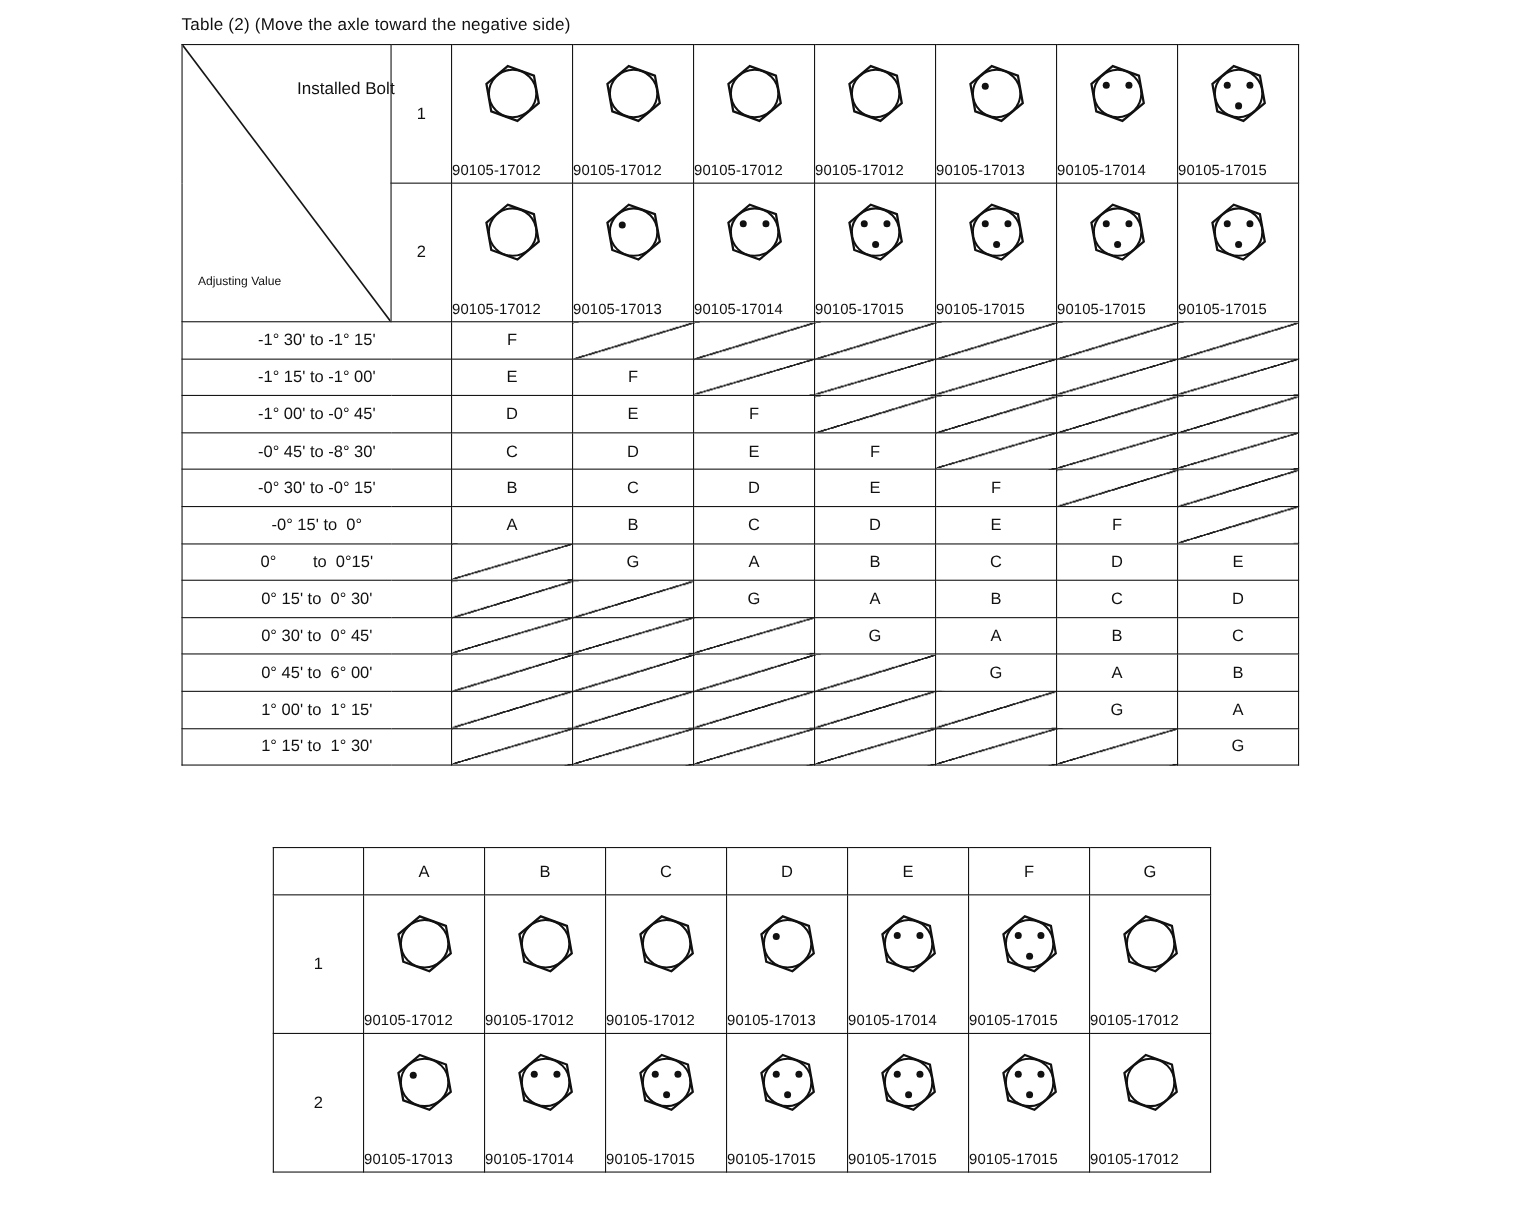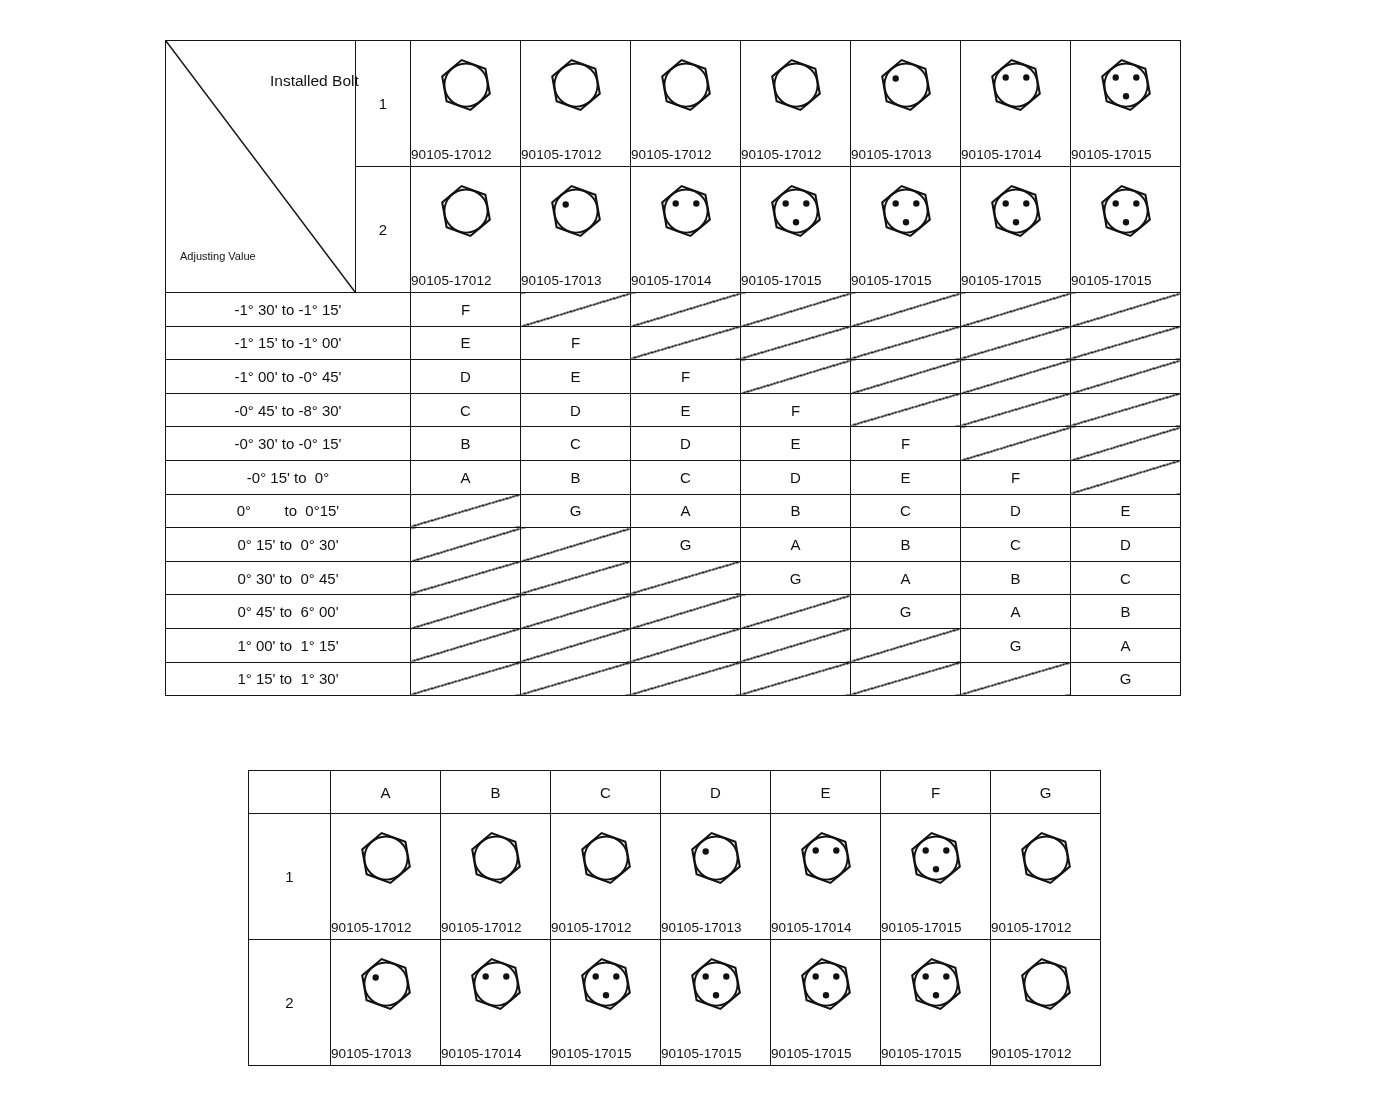--- a/index.html
+++ b/index.html
@@ -74,20 +74,21 @@
       transparent calc(50% + 0.8px));
   }
   td.selhdr{height:42px;font-size:16px;}
   td.blankhdr{height:42px;}
 </style>
 </head>
 <body>
 
 <div class="page">
 
+  <div class="title" id="t2-title">Table (2) (Move the axle toward the negative side)</div>
 
   <table class="grid" id="t2-table">
     <colgroup>
       <col style="width:190px">
         <col style="width:55px">
       <col style="width:110px">
         <col style="width:110px">
         <col style="width:110px">
       <col style="width:110px">
         <col style="width:110px">

